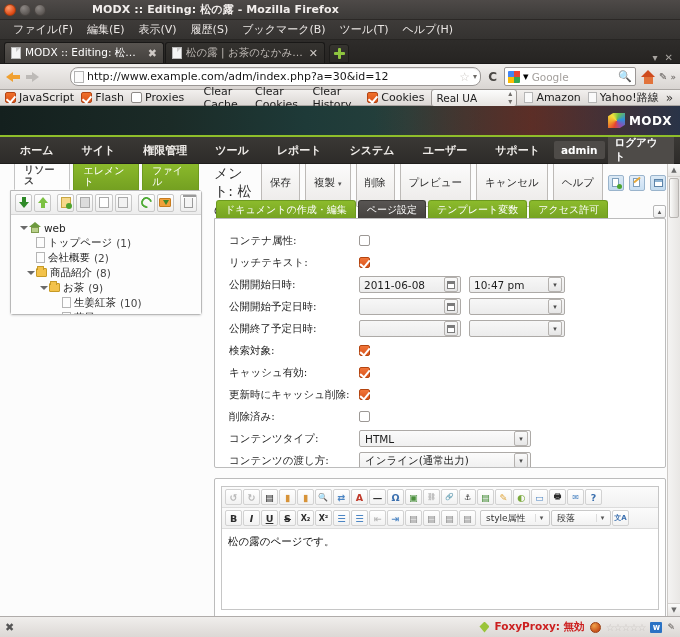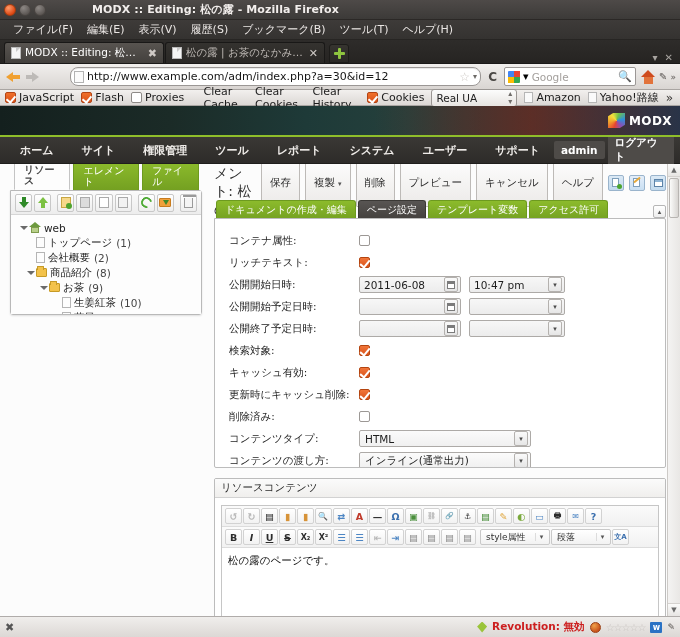--- a/index.html
+++ b/index.html
@@ -831,21 +831,20 @@
               <div class="selfld">
                 <span>インライン(通常出力)</span>
                 <span class="dbtn">▾</span>
               </div>
             </div>
           </div>
 
         </div>
 
         <div id="content-panel">
-          <div id="content-head">リソースコンテンツ</div>
           <div id="editor">
             <div class="etoolrow">
               <div class="ebtn dim">↺</div>
               <div class="ebtn dim">↻</div>
               <div class="ebtn">▤</div>
               <div class="ebtn" style="color:#d79338">▮</div>
               <div class="ebtn" style="color:#d79338">▮</div>
               <div class="ebtn" style="font-size:8px">🔍</div>
               <div class="ebtn" style="color:#4d86c4">⇄</div>
               <div class="ebtn" style="color:#c03a2b">A</div>
@@ -900,21 +899,21 @@
 
       </div>
     </div>
 
   </div>
 
   <div id="statusbar">
     <span class="closeX">✖</span>
     <div class="right">
       <span class="leafico"></span>
-      <span class="fp-label">Revolution: 無効</span>
+      <span class="fp-label">FoxyProxy: 無効</span>
       <span class="shieldico"></span>
       <span class="star-row">☆☆☆☆☆</span>
       <span class="blueico">w</span>
       <span style="color:#55514e;font-size:9px">✎</span>
     </div>
   </div>
 
 </div>
 
 </body></html>

